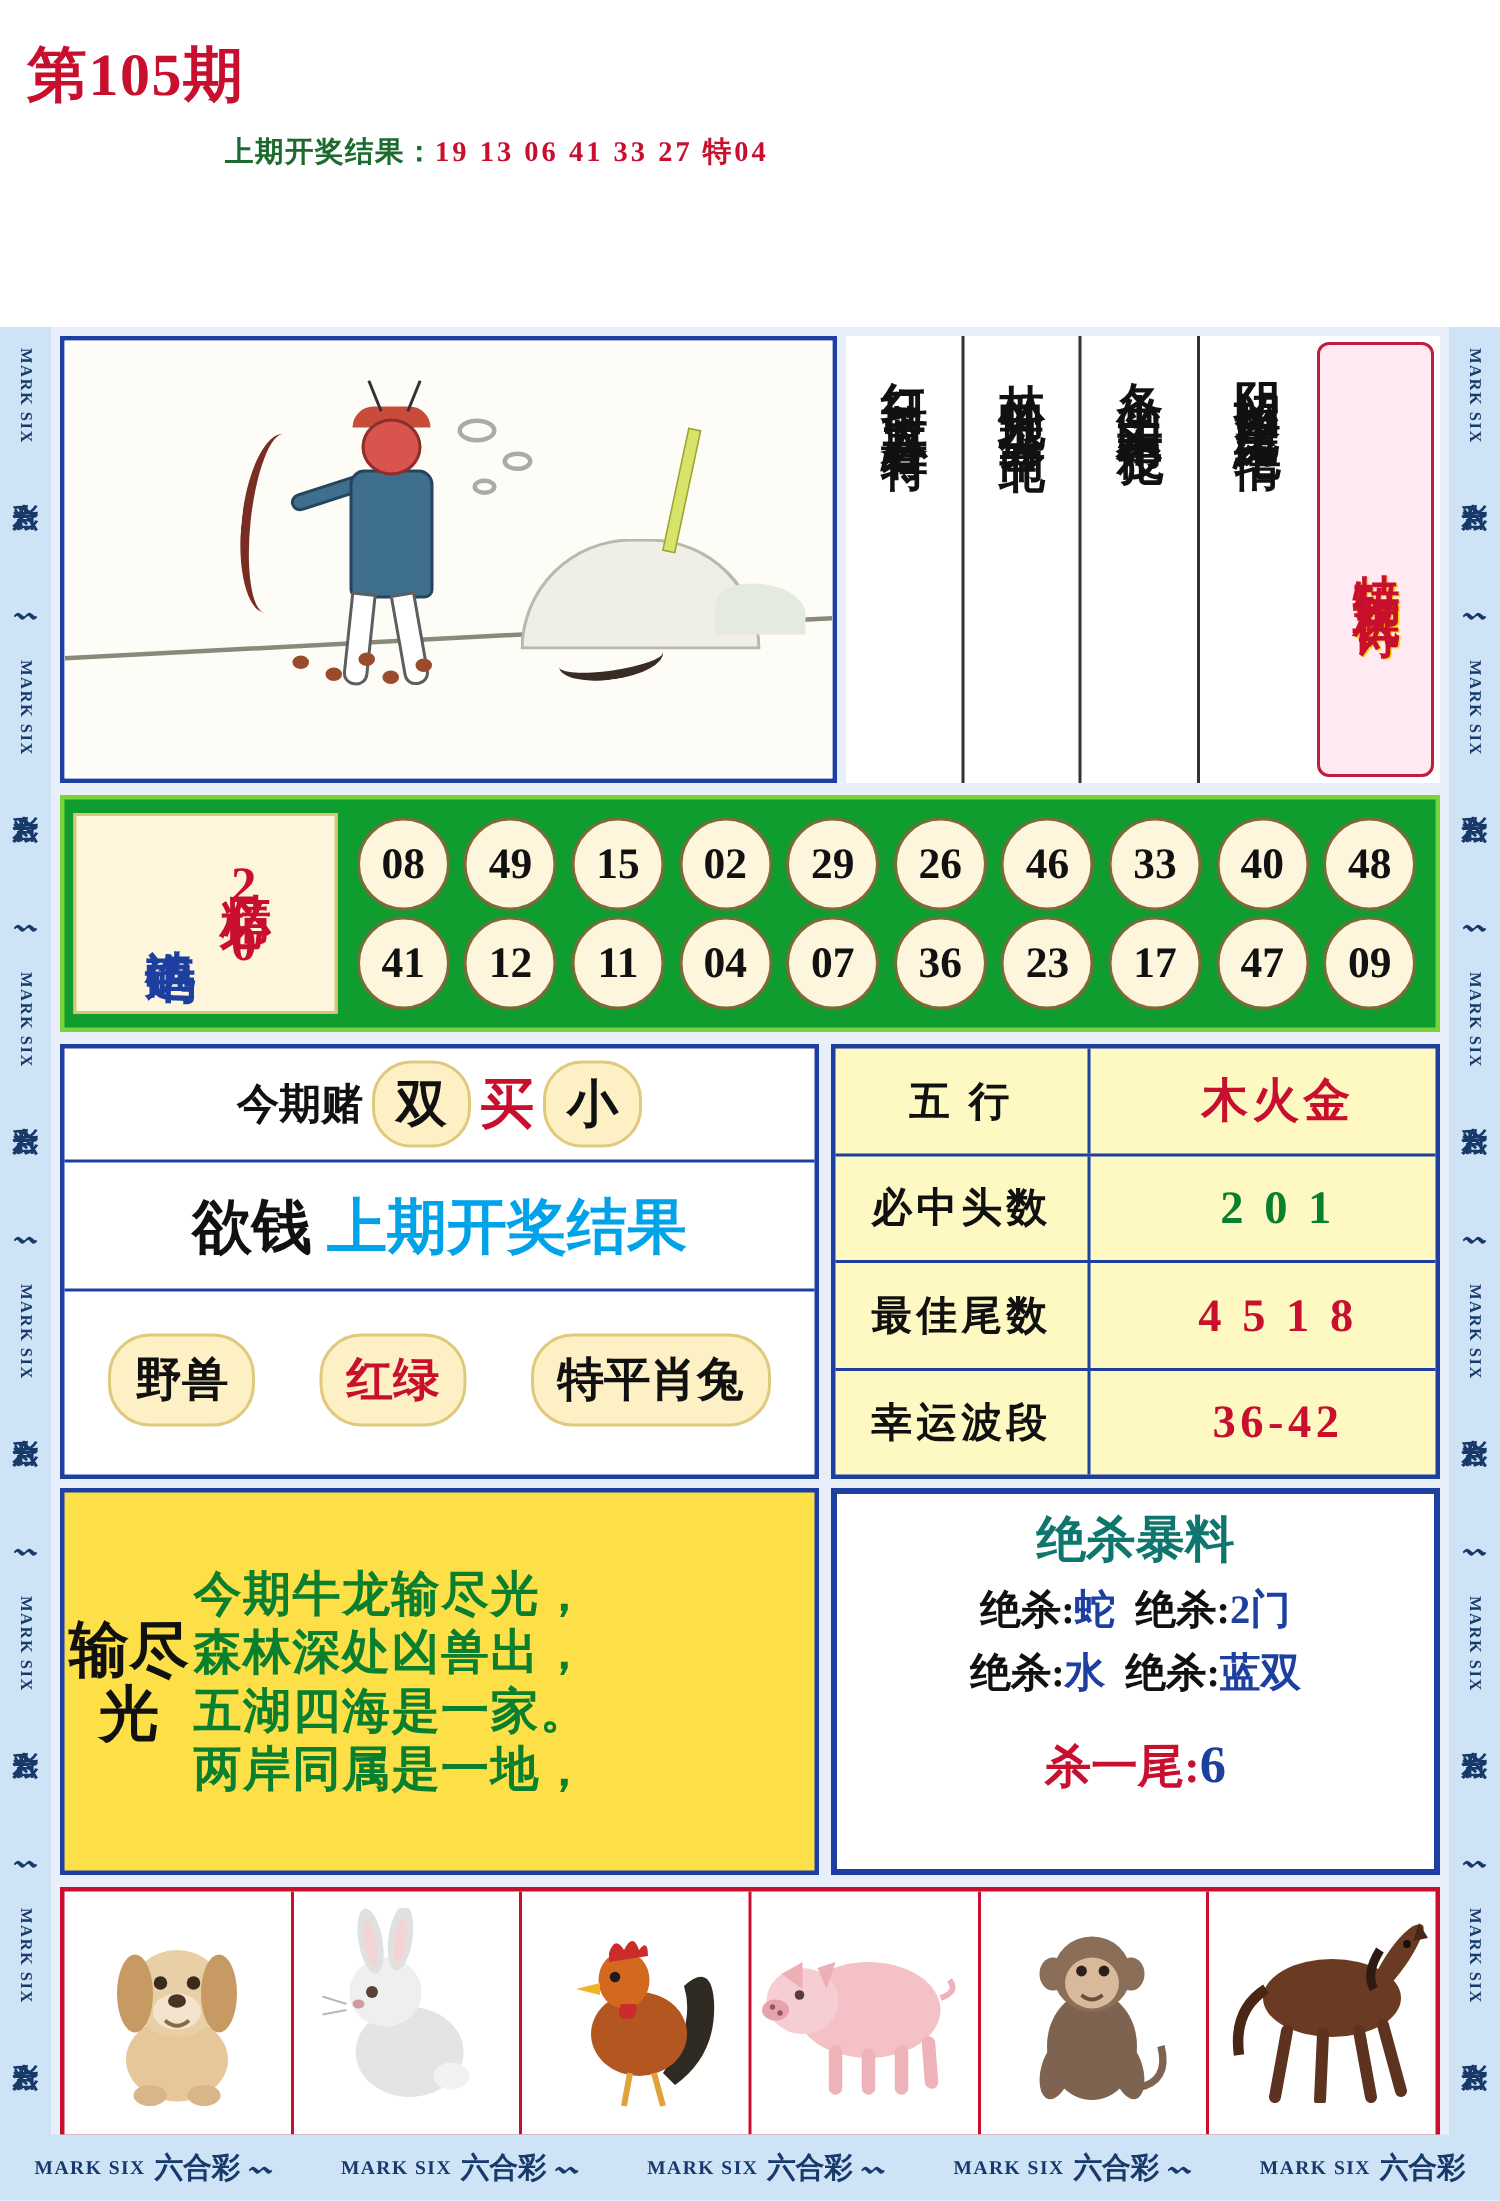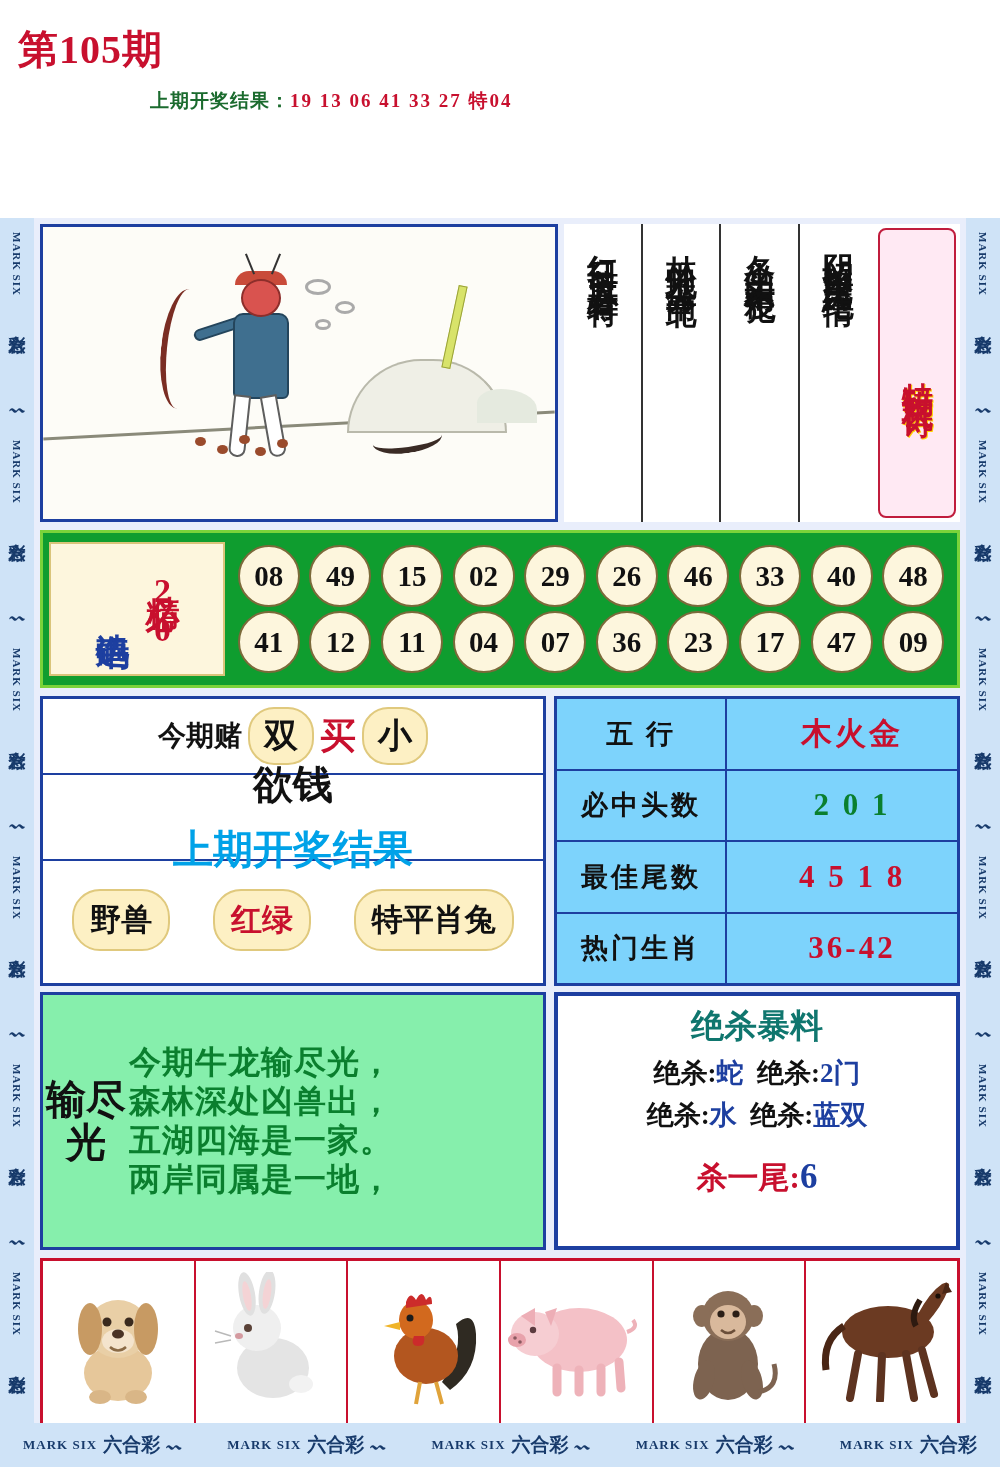--- a/index.html
+++ b/index.html
@@ -200,58 +200,58 @@
     gap:6px; border-bottom:2px solid #1d3fa0;
   }
   .pill {
     background:#fdf0c4; border:2px solid #e0c97d; border-radius:26px;
     padding:4px 14px; font-size:34px; font-weight:bold; color:#111;
   }
   .bet-label { font-size:28px; font-weight:bold; color:#111; }
   .bet-val { font-size:36px; font-weight:bold; color:#c8102e; }
   .money-row {
     height:86px; display:flex; align-items:center; justify-content:center;
-    gap:10px; border-bottom:2px solid #1d3fa0;flex-direction:column;
+    gap:10px; border-bottom:2px solid #1d3fa0;
   }
   .money-k { font-size:40px; font-weight:bold; color:#111; }
   .money-v { font-size:40px; font-weight:bold; color:#00a2e8; }
   .tag-row {
     height:118px; display:flex; align-items:center; justify-content:space-around;
     padding:0 8px;
   }
   .tag {
     background:#fdf0c4; border:2px solid #e0c97d; border-radius:28px;
     padding:8px 16px; font-size:31px; font-weight:bold; color:#111;
   }
   .tag.red { color:#c8102e; }
 
   
   .rtable {
     position:absolute; left:520px; top:478px; width:406px; height:290px;
-    background:#7dd3fc; border:3px solid #1d3fa0;
+    background:#fef9c3; border:3px solid #1d3fa0;
     display:flex; flex-direction:column;
   }
   .rrow { flex:1; display:flex; border-bottom:2px solid #1d3fa0; }
   .rrow:last-child { border-bottom:none; }
   .rkey {
     width:170px; border-right:2px solid #1d3fa0;
     display:flex; align-items:center; justify-content:center;
     font-size:27px; font-weight:bold; color:#111; letter-spacing:3px;
   }
   .rval {
     flex:1; display:flex; align-items:center; justify-content:center;
     font-size:31px; font-weight:bold; letter-spacing:3px;padding-left:20px;
   }
   .c-red { color:#c8102e; }
   .c-green { color:#0a7f2e; }
 
   
   .bpoem {
     position:absolute; left:6px; top:774px; width:506px; height:258px;
-    background:#86efac; border:3px solid #1d3fa0;
+    background:#fde047; border:3px solid #1d3fa0;
     display:flex; align-items:center;
   }
   .bpoem-title {
     width:86px; text-align:center;
     font-size:40px; font-weight:bold; color:#111; line-height:1.08;
   }
   .bpoem-lines { flex:1; padding-right:4px; }
   .bpoem-lines div {
     font-size:32px; font-weight:bold; color:#0a7f2e; line-height:1.22;
     letter-spacing:1px;
@@ -449,21 +449,21 @@
     </div>
     <div class="rrow">
       <div class="rkey">必中头数</div>
       <div class="rval c-green">2 0 1</div>
     </div>
     <div class="rrow">
       <div class="rkey">最佳尾数</div>
       <div class="rval c-red">4 5 1 8</div>
     </div>
     <div class="rrow">
-      <div class="rkey">热门生肖</div>
+      <div class="rkey">幸运波段</div>
       <div class="rval c-red">36-42</div>
     </div>
   </div>
 
   <div class="bpoem">
     <div class="bpoem-title">输尽光</div>
     <div class="bpoem-lines">
       <div>今期牛龙输尽光，</div>
       <div>森林深处凶兽出，</div>
       <div>五湖四海是一家。</div>

